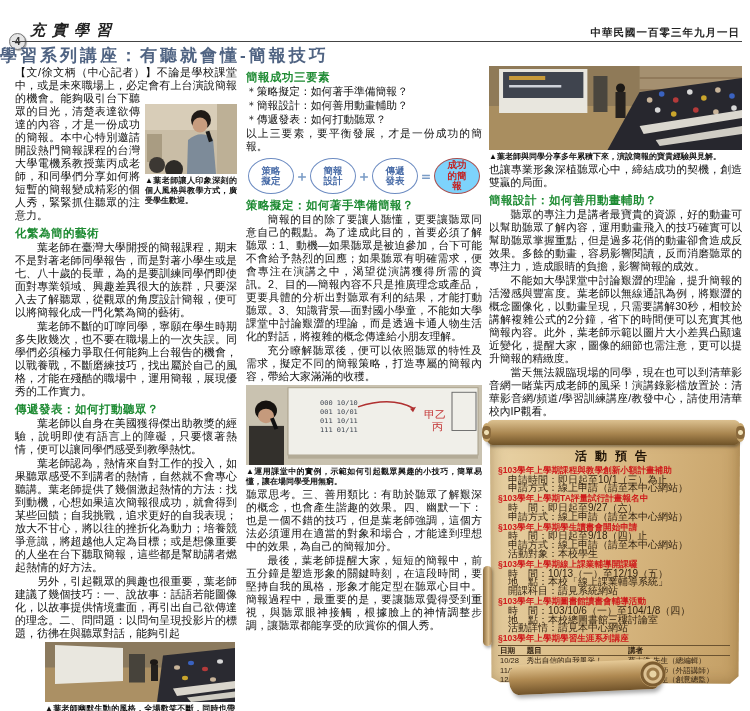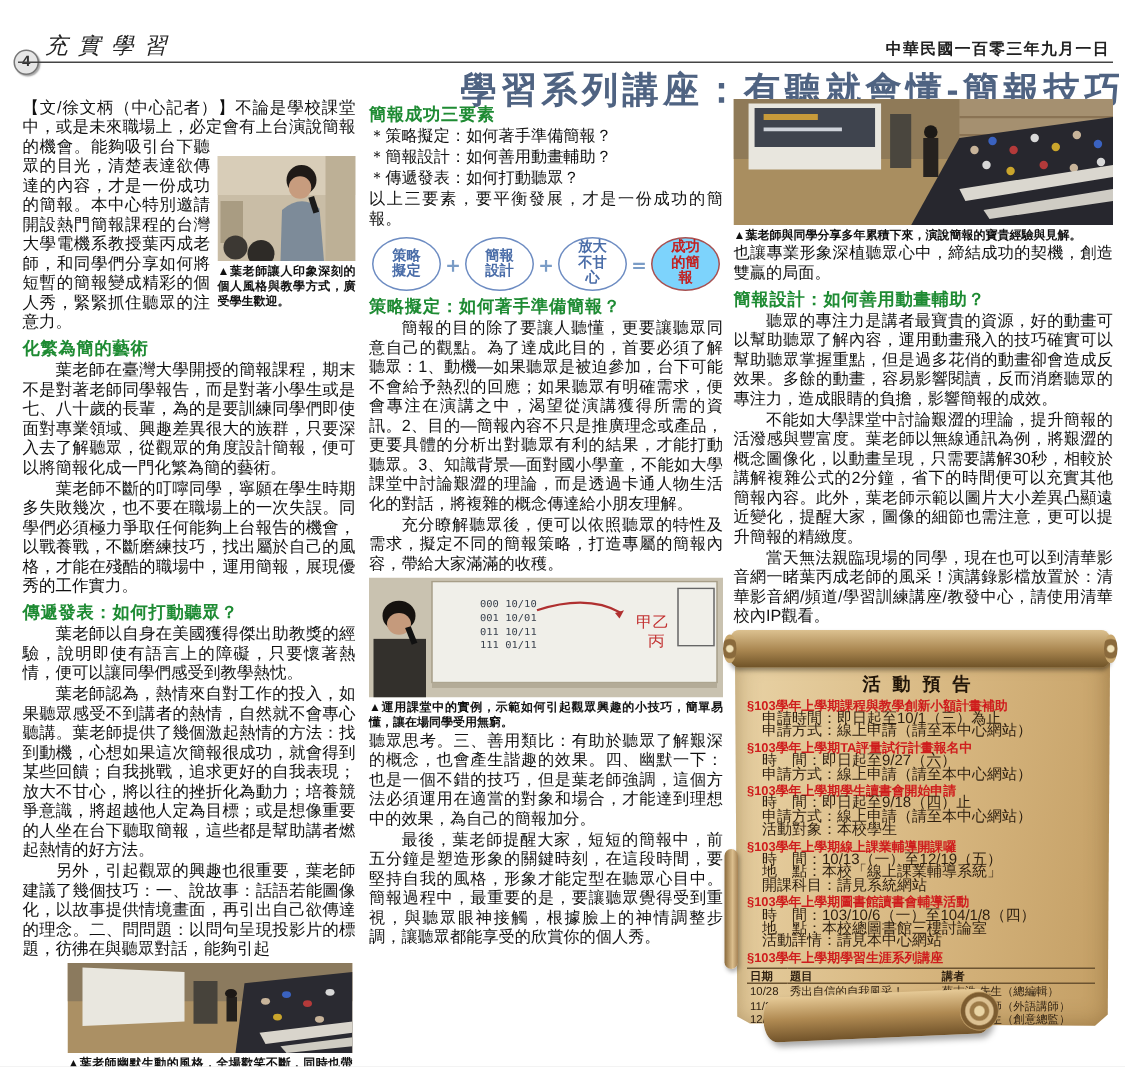--- a/index.html
+++ b/index.html
@@ -2,26 +2,26 @@
 <html><head>
 <meta charset="utf-8">
 <style>
   html,body{margin:0;padding:0;background:#e9e9e9;}
   .page{position:relative;width:750px;height:711px;background:#ffffff;overflow:hidden;
         font-family:"Liberation Sans",sans-serif;color:#111;}
   
   .page-badge{position:absolute;left:9px;top:33px;width:15px;height:15px;border:1px solid #777;
         border-radius:50%;background:#e6e6e6;font-size:10px;line-height:15px;text-align:center;
         font-weight:bold;color:#333;box-shadow:1px 1px 1px rgba(0,0,0,.35);}
-  .brand{position:absolute;left:30px;top:21px;font-family:"DejaVu Serif",serif;font-weight:normal;
+  .brand{position:absolute;left:30px;top:21px;font-family:"DejaVu Serif",serif;font-weight:bold;
         font-size:15px;letter-spacing:7px;color:#222;font-style:italic;}
   .date{position:absolute;right:10px;top:26px;font-family:"DejaVu Serif",serif;font-weight:bold;
         font-size:10.5px;letter-spacing:1px;color:#222;}
   .header-rule{position:absolute;left:12px;right:8px;top:41px;border-top:1.6px solid #444;}
-  .main-title{position:absolute;left:0;right:0;top:44px;text-align:right;font-size:24px;
+  .main-title{position:absolute;left:0;right:0;top:44px;text-align:left;font-size:17px;
         font-weight:bold;letter-spacing:3px;color:#4f6382;}
   
   .col{position:absolute;top:66px;text-align:justify;}
   .col-left{left:15px;width:222px;font-size:11px;line-height:13px;}
   .col-mid{left:246px;width:236px;font-size:10.8px;line-height:13px;}
   .col-right{left:489px;width:253px;font-size:10.8px;line-height:13px;}
   p{margin:0 0 1px;text-indent:2em;}
   .ni{text-indent:0;}
   .gh{color:#1e8b33;font-weight:bold;font-size:11.5px;line-height:14px;margin:4px 0 1px;
       letter-spacing:.5px;text-indent:0;}
@@ -135,21 +135,21 @@
     <div class="gh">簡報成功三要素</div>
     <p class="ni">＊策略擬定：如何著手準備簡報？</p>
     <p class="ni">＊簡報設計：如何善用動畫輔助？</p>
     <p class="ni">＊傳遞發表：如何打動聽眾？</p>
     <p class="ni">以上三要素，要平衡發展，才是一份成功的簡報。</p>
     <div class="diagram">
       <span class="dnode">策略擬定</span>
       <span class="dop">＋</span>
       <span class="dnode">簡報設計</span>
       <span class="dop">＋</span>
-      <span class="dnode">放大不甘心</span>
+      <span class="dnode">傳遞發表</span>
       <span class="dop">＝</span>
       <span class="dnode dresult">成功的簡報</span>
     </div>
     <div class="gh">策略擬定：如何著手準備簡報？</div>
     <p>簡報的目的除了要讓人聽懂，更要讓聽眾同意自己的觀點。為了達成此目的，首要必須了解聽眾：1、動機—如果聽眾是被迫參加，台下可能不會給予熱烈的回應；如果聽眾有明確需求，便會專注在演講之中，渴望從演講獲得所需的資訊。2、目的—簡報內容不只是推廣理念或產品，更要具體的分析出對聽眾有利的結果，才能打動聽眾。3、知識背景—面對國小學童，不能如大學課堂中討論艱澀的理論，而是透過卡通人物生活化的對話，將複雜的概念傳達給小朋友理解。</p>
     <p>充分瞭解聽眾後，便可以依照聽眾的特性及需求，擬定不同的簡報策略，打造專屬的簡報內容，帶給大家滿滿的收穫。</p>
     <figure>
       <svg width="236" height="80" viewBox="0 0 236 88" preserveAspectRatio="none">
         <rect width="236" height="88" fill="#c9c2b0"></rect>
         <rect x="42" y="3" width="190" height="74" fill="#f0efe9" stroke="#a79e88"></rect>

